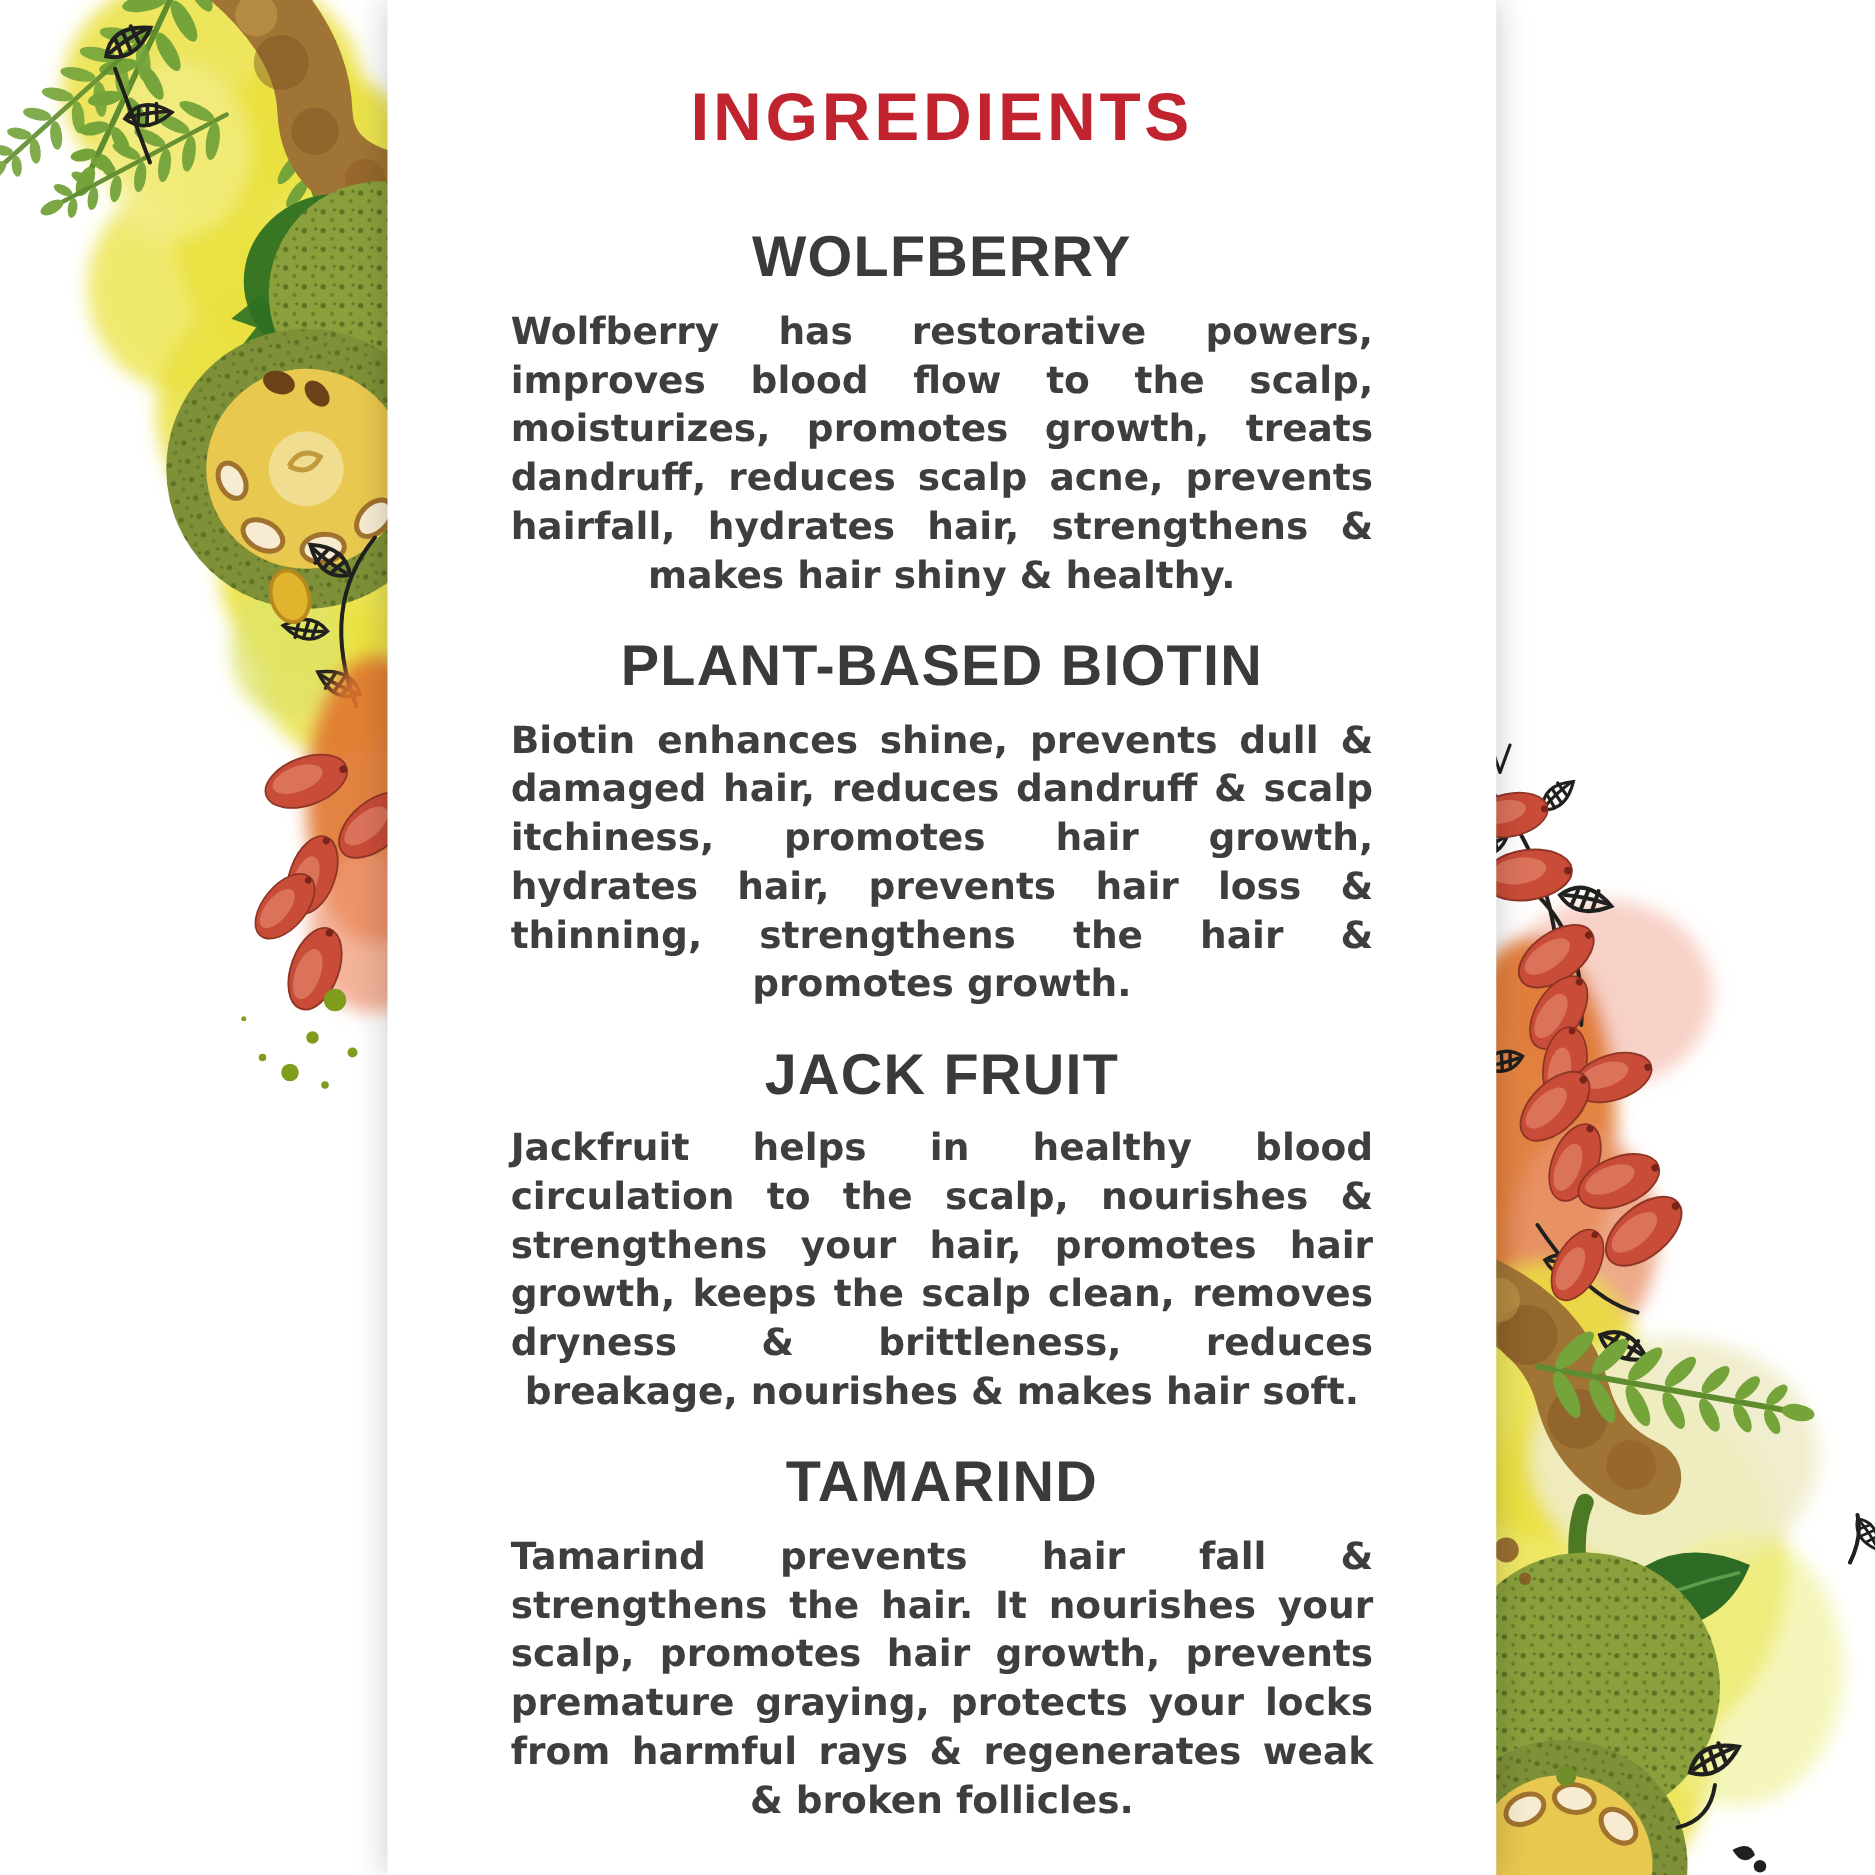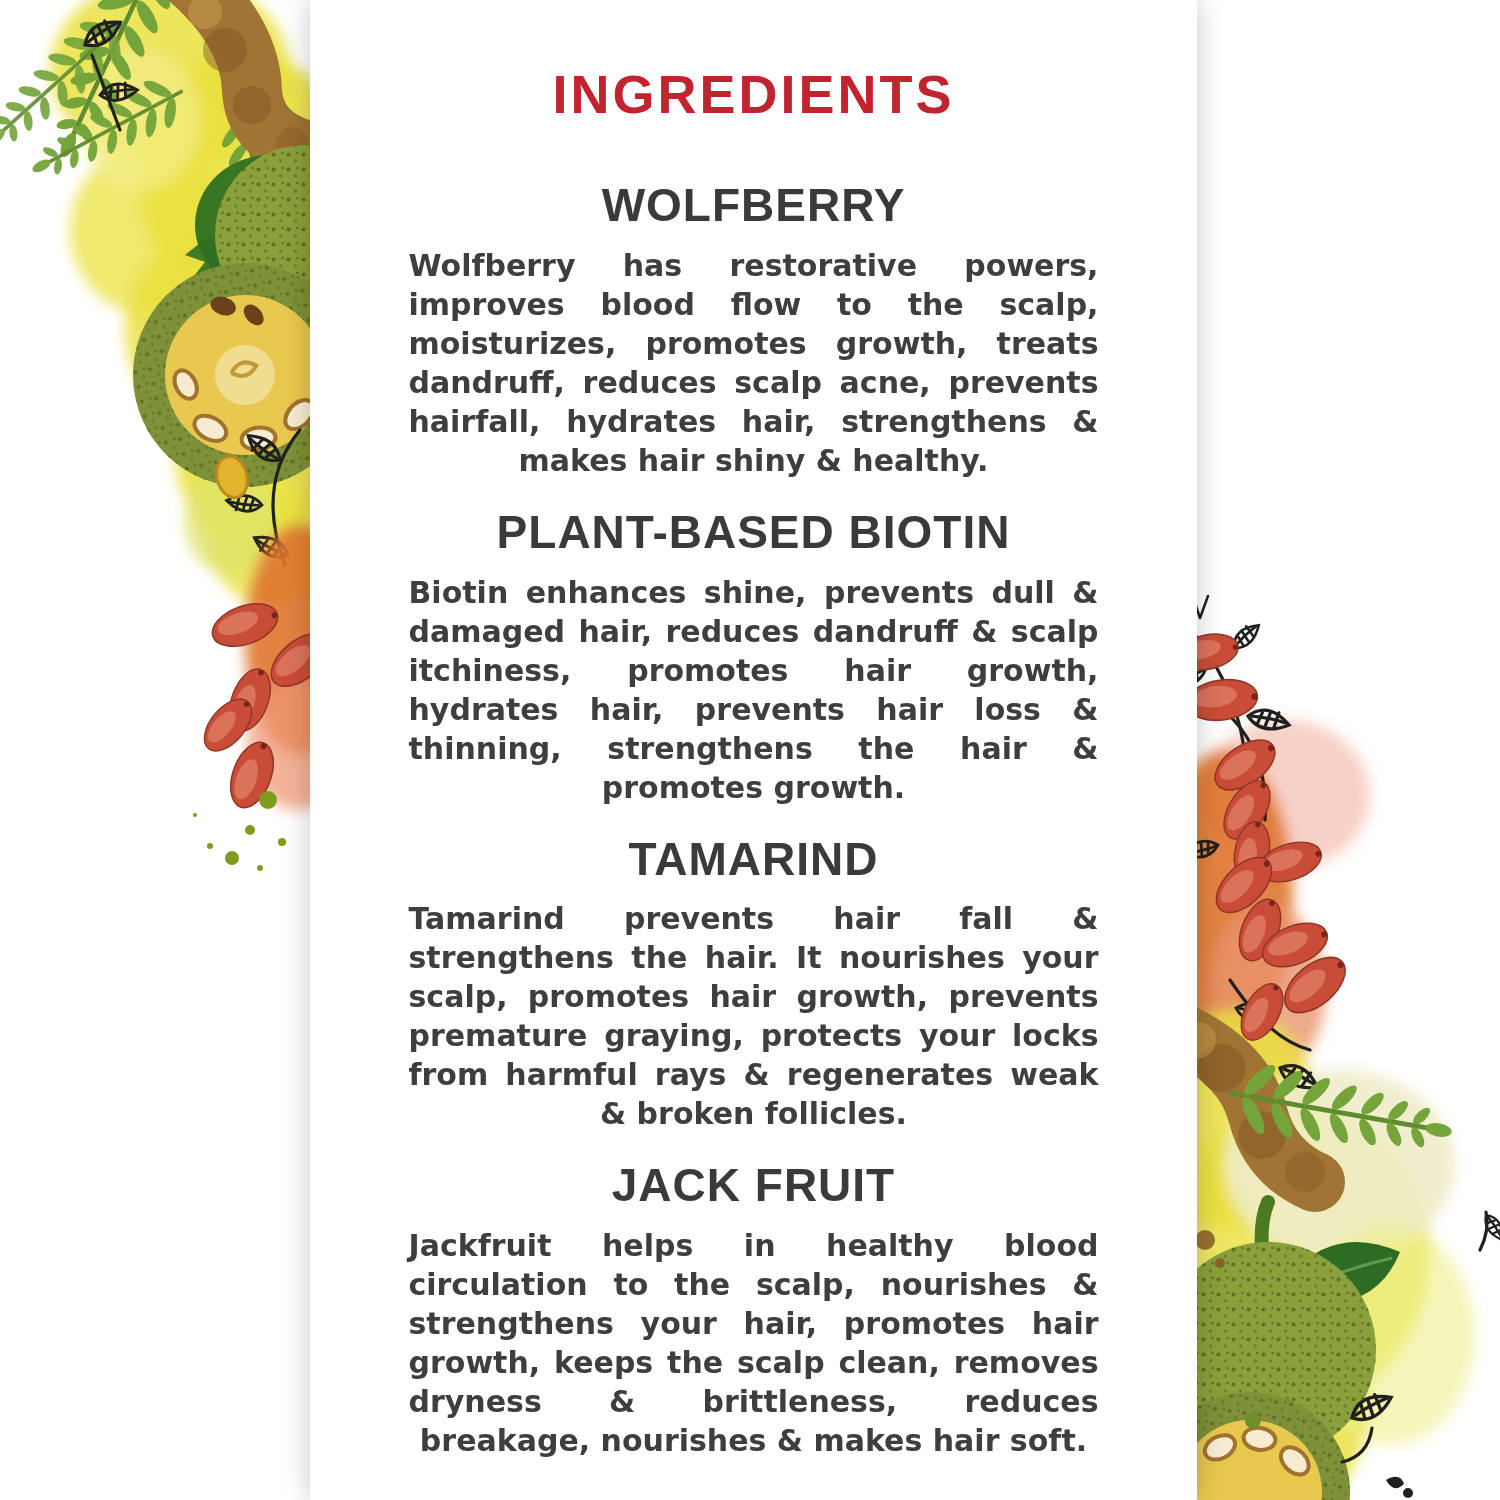--- a/index.html
+++ b/index.html
@@ -238,24 +238,24 @@
         <h2>WOLFBERRY</h2>
         <p>Wolfberry has restorative powers, improves blood flow to the scalp, moisturizes, promotes growth, treats dandruff, reduces scalp acne, prevents hairfall, hydrates hair, strengthens &amp; makes hair shiny &amp; healthy.</p>
       </section>
 
       <section class="sec">
         <h2>PLANT-BASED BIOTIN</h2>
         <p>Biotin enhances shine, prevents dull &amp; damaged hair, reduces dandruff &amp; scalp itchiness, promotes hair growth, hydrates hair, prevents hair loss &amp; thinning, strengthens the hair &amp; promotes growth.</p>
       </section>
 
       <section class="sec">
+        <h2>JACK FRUIT</h2>
+        <p>Jackfruit helps in healthy blood circulation to the scalp, nourishes &amp; strengthens your hair, promotes hair growth, keeps the scalp clean, removes dryness &amp; brittleness, reduces breakage, nourishes &amp; makes hair soft.</p>
+      </section>
+
+      <section class="sec">
         <h2>TAMARIND</h2>
         <p>Tamarind prevents hair fall &amp; strengthens the hair. It nourishes your scalp, promotes hair growth, prevents premature graying, protects your locks from harmful rays &amp; regenerates weak &amp; broken follicles.</p>
       </section>
-
-      <section class="sec">
-        <h2>JACK FRUIT</h2>
-        <p>Jackfruit helps in healthy blood circulation to the scalp, nourishes &amp; strengthens your hair, promotes hair growth, keeps the scalp clean, removes dryness &amp; brittleness, reduces breakage, nourishes &amp; makes hair soft.</p>
-      </section>
     </div>
   </main>
 
 </div>
 
 </body></html>

